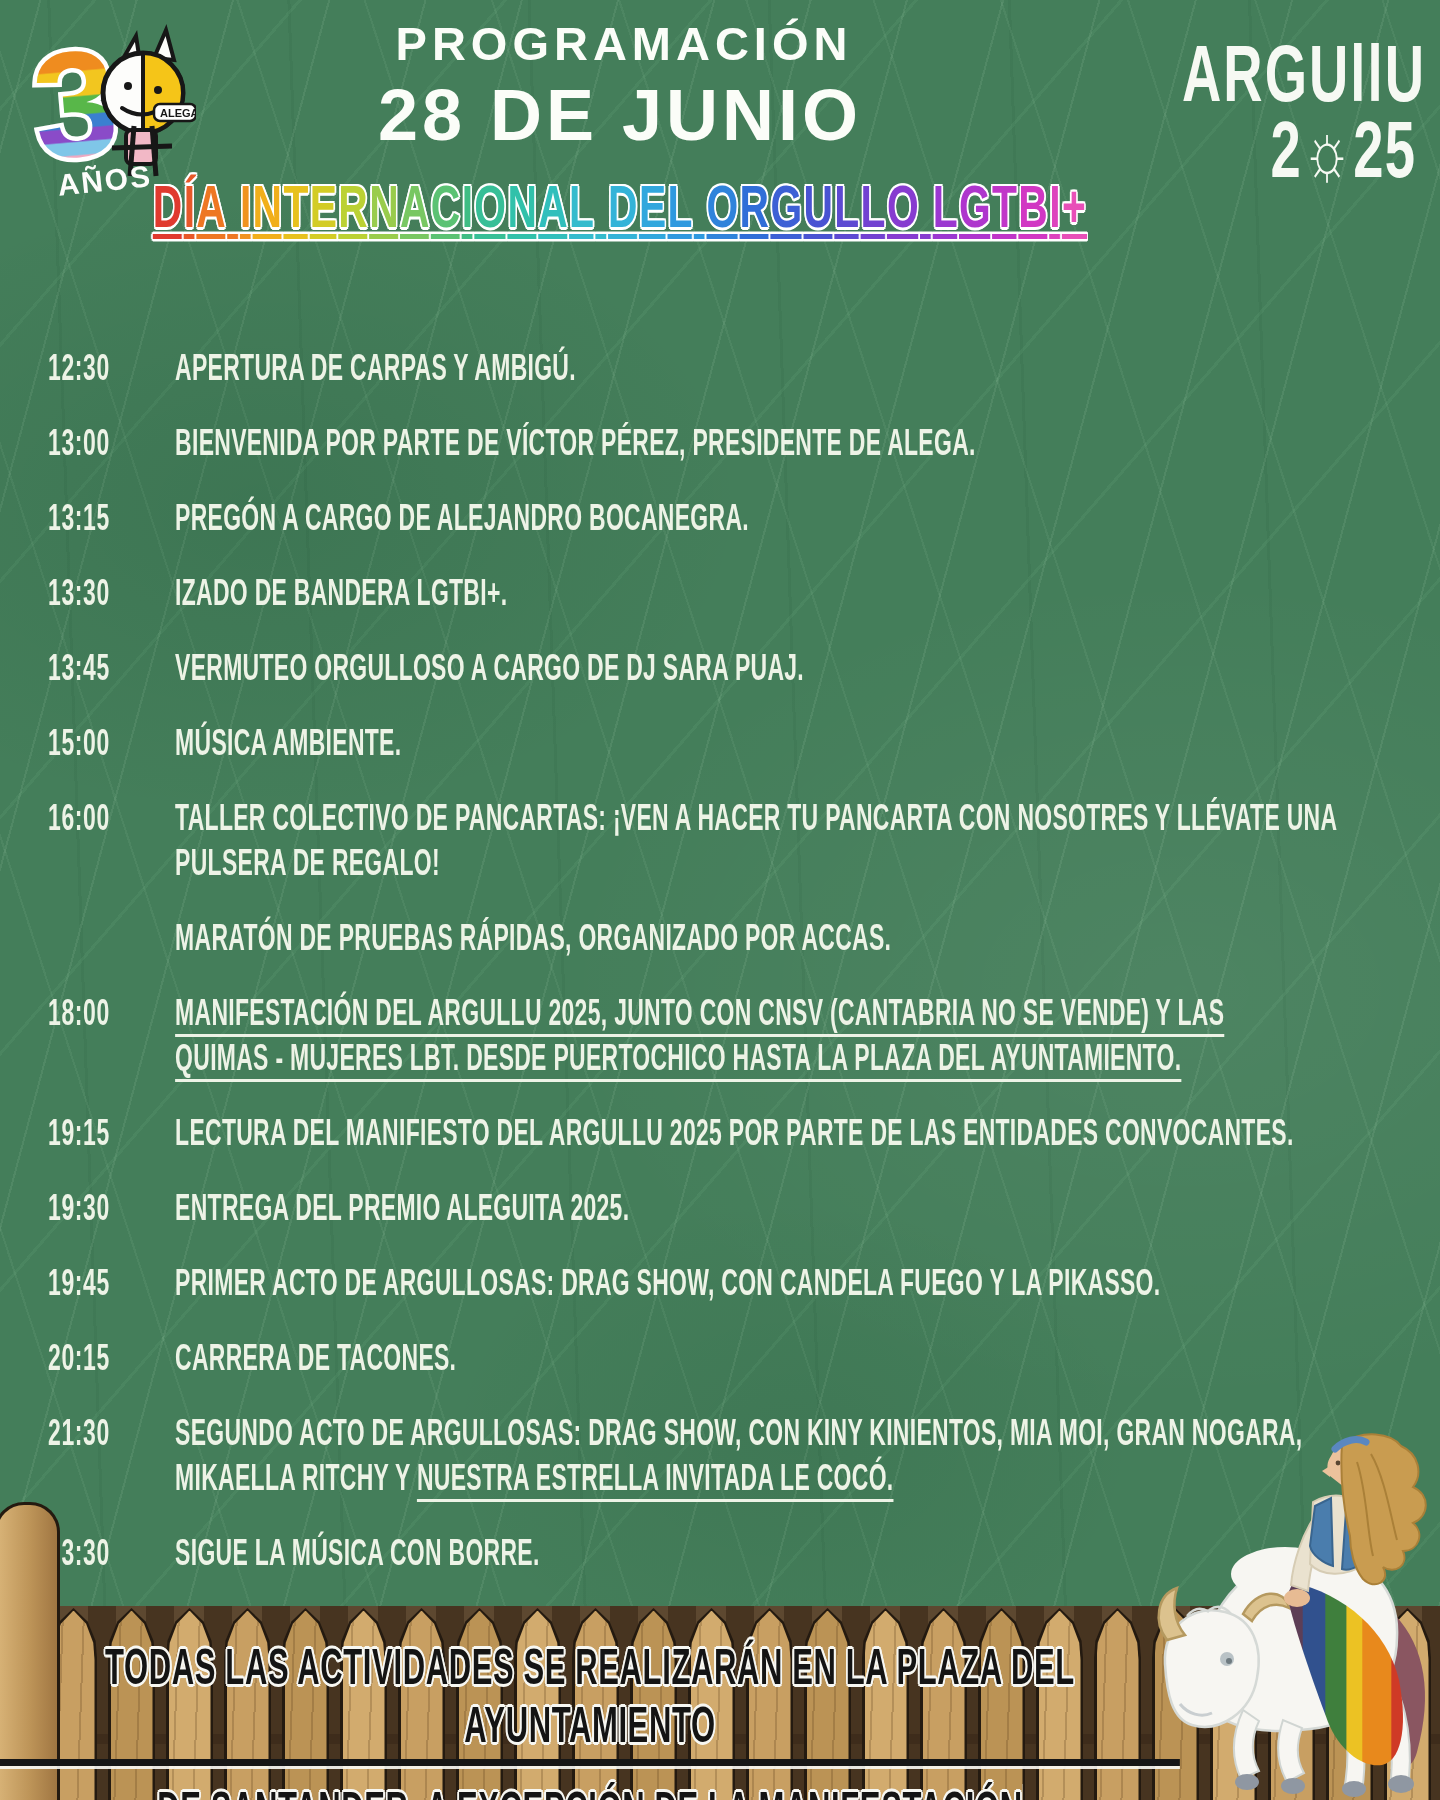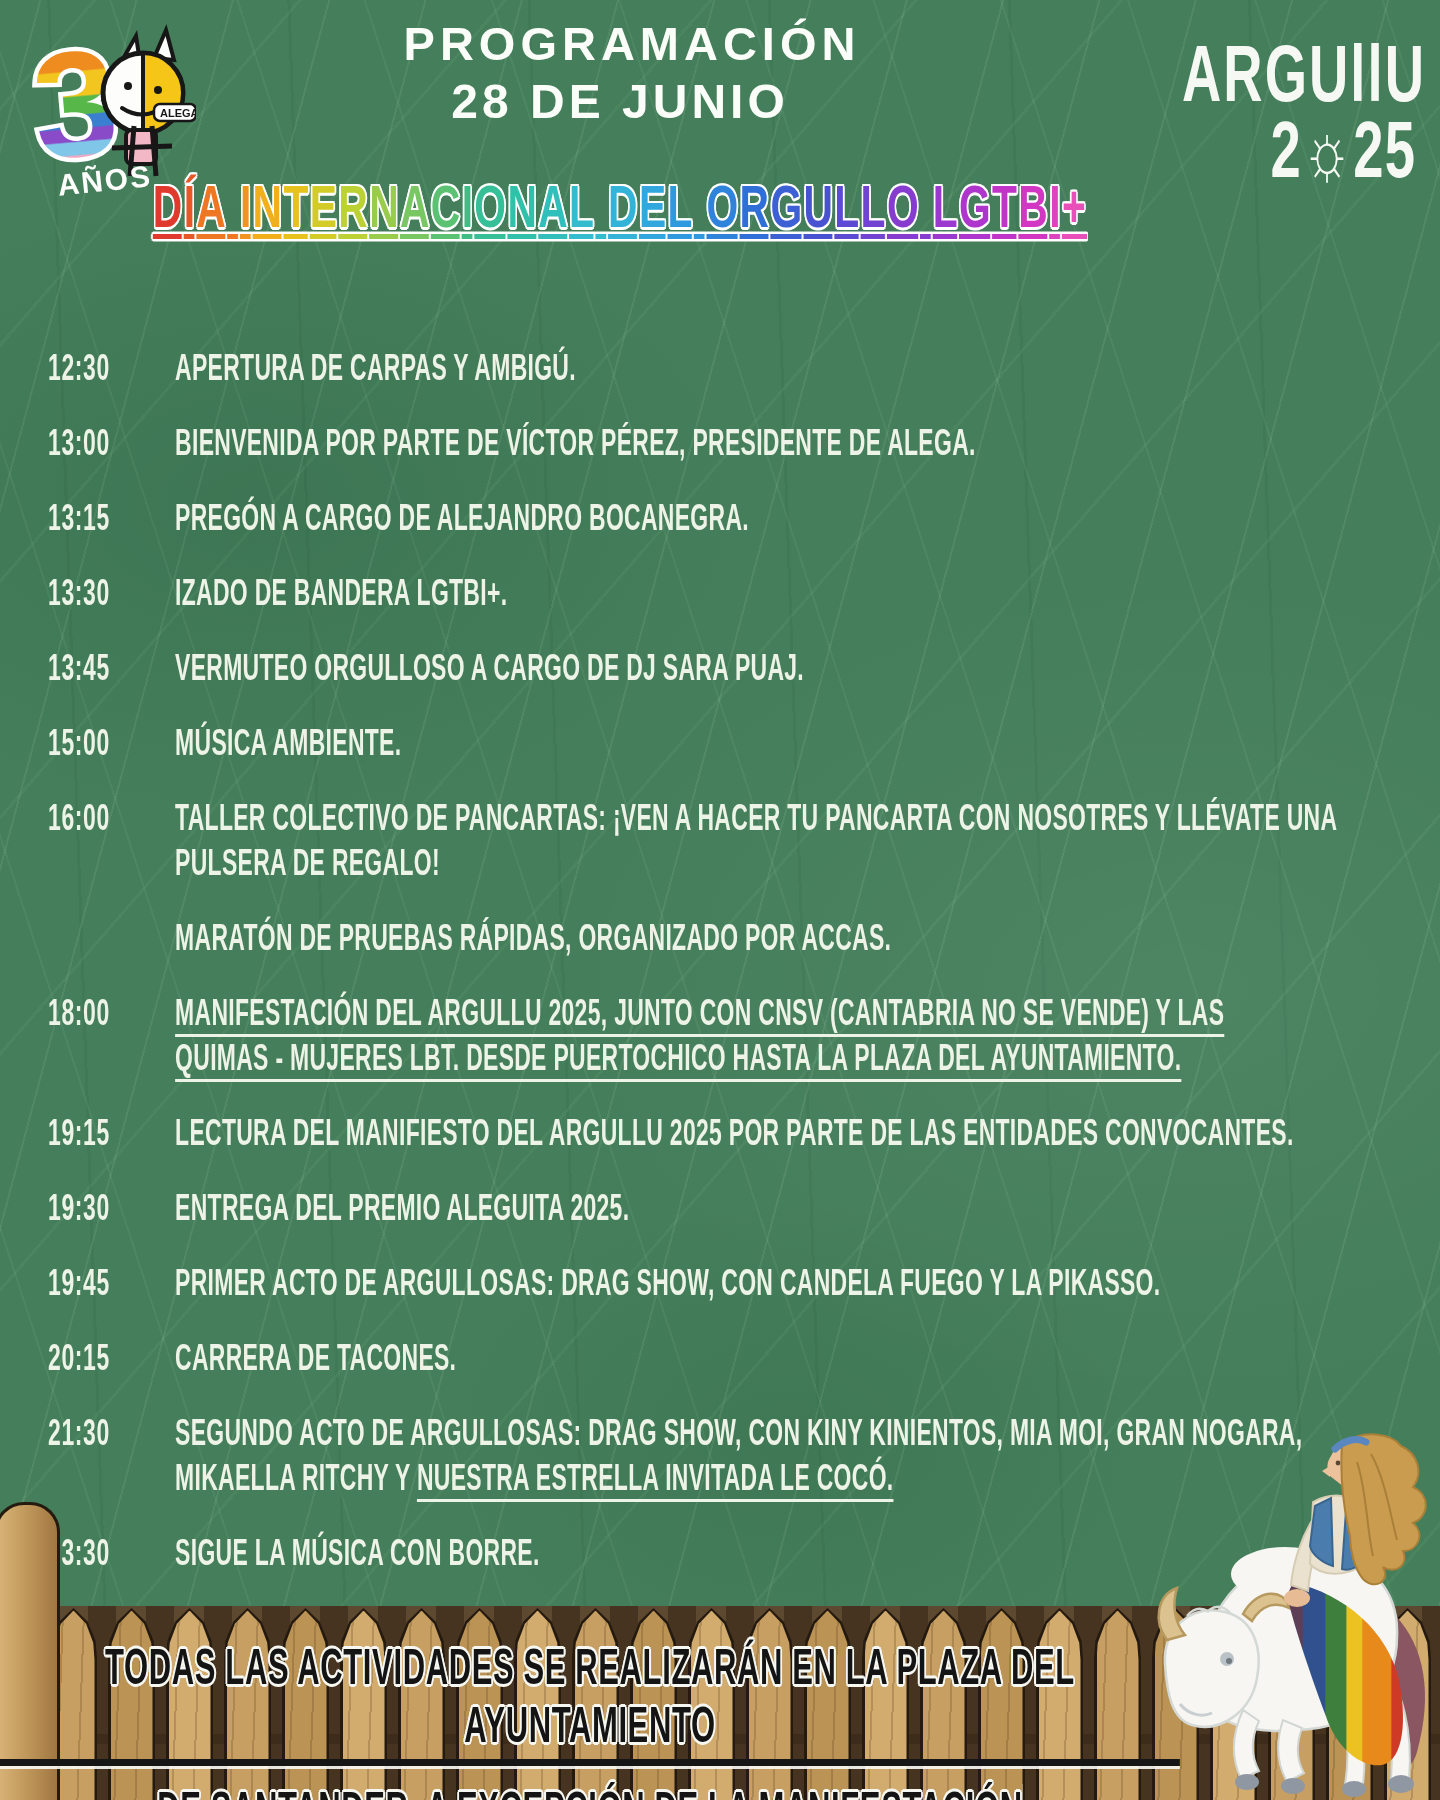--- a/index.html
+++ b/index.html
@@ -10,23 +10,23 @@
       radial-gradient(ellipse 700px 450px at 18% 28%, rgba(0,45,25,0.10), rgba(0,0,0,0) 70%),
       radial-gradient(ellipse 900px 600px at 82% 55%, rgba(255,255,255,0.05), rgba(0,0,0,0) 70%),
       radial-gradient(ellipse 500px 350px at 55% 80%, rgba(0,40,20,0.07), rgba(0,0,0,0) 70%),
       repeating-linear-gradient(105deg, rgba(0,0,0,0) 0 38px, rgba(190,225,195,0.10) 38px 40px, rgba(0,0,0,0) 40px 93px),
       repeating-linear-gradient(72deg, rgba(0,0,0,0) 0 55px, rgba(165,210,175,0.09) 55px 57px, rgba(0,0,0,0) 57px 121px),
       repeating-linear-gradient(131deg, rgba(0,0,0,0) 0 70px, rgba(120,185,140,0.12) 70px 73px, rgba(0,0,0,0) 73px 155px),
       repeating-linear-gradient(88deg, rgba(0,0,0,0) 0 110px, rgba(30,80,50,0.10) 110px 113px, rgba(0,0,0,0) 113px 240px);
   }
   
   .header-col{position:absolute;left:10px;top:0;width:1220px;text-align:center;}
-  .title1{position:absolute;left:12px;top:16px;width:100%;font-size:47px;font-weight:bold;
+  .title1{position:absolute;left:4px;top:16px;width:100%;font-size:47px;font-weight:bold;
     letter-spacing:5px;color:#fbfdf8;}
-  .title2{position:absolute;left:0;top:74px;width:100%;font-size:48px;font-weight:bold;
+  .title2{position:absolute;left:0;top:74px;width:100%;font-size:72px;font-weight:bold;
     letter-spacing:4px;color:#fbfdf8;}
   .subtitle{position:absolute;left:0;top:172px;width:1794px;transform:scaleX(0.68);
     transform-origin:0 0;text-align:center;font-size:60px;font-weight:bold;letter-spacing:2px;}
   .sub-ch{text-decoration:underline;text-decoration-thickness:5px;text-underline-offset:7px;
     text-shadow:2.5px 0 0 #fff,-2.5px 0 0 #fff,0 2.5px 0 #fff,0 -2.5px 0 #fff,
       1.8px 1.8px 0 #fff,-1.8px 1.8px 0 #fff,1.8px -1.8px 0 #fff,-1.8px -1.8px 0 #fff;}
   
   .argullu{position:absolute;right:14px;top:36px;width:360px;transform:scaleX(0.68);
     transform-origin:100% 0;color:#f6f9f3;font-weight:bold;text-align:right;line-height:76px;}
   .argullu .l1{font-size:80px;letter-spacing:3px;}

